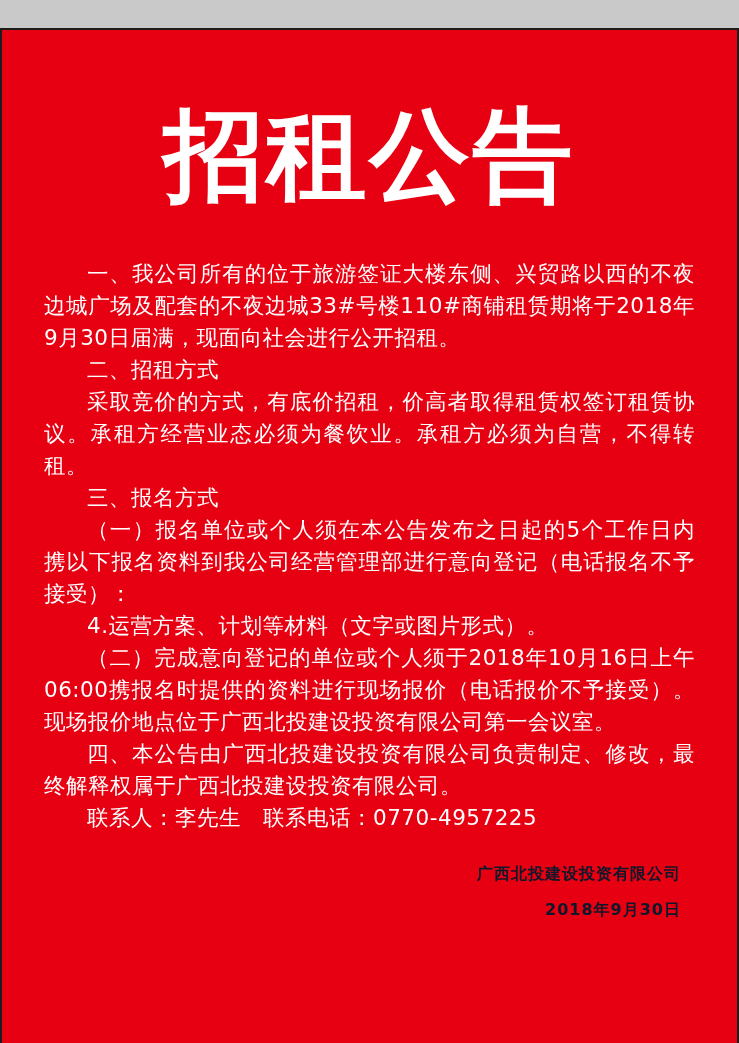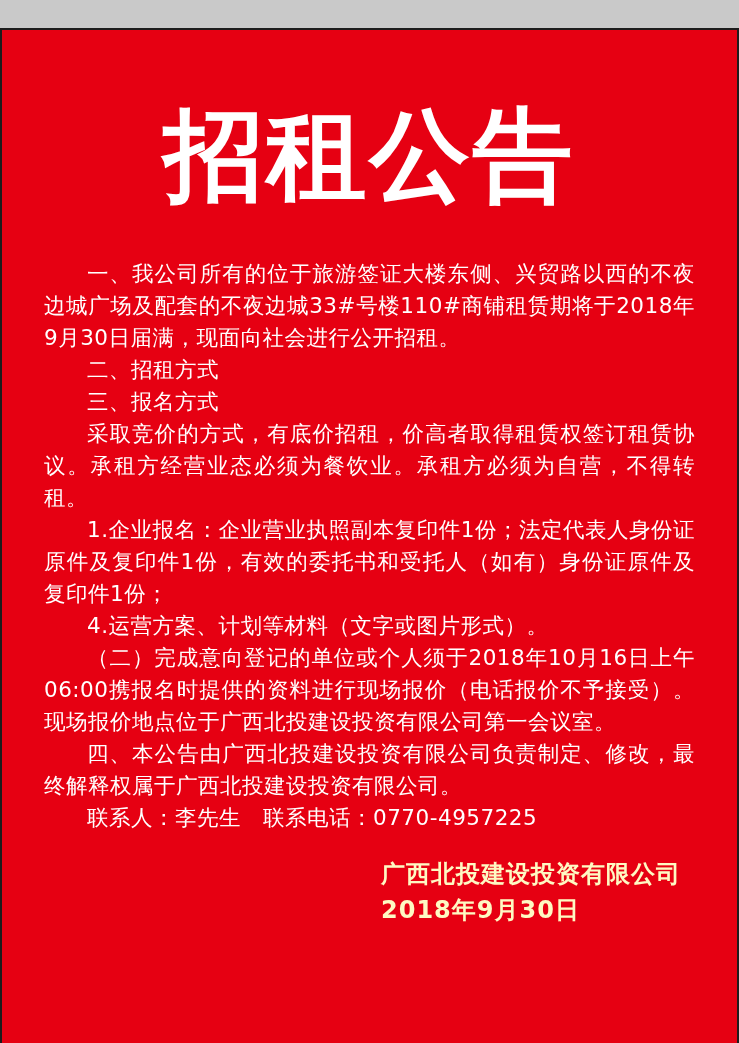--- a/index.html
+++ b/index.html
@@ -48,44 +48,44 @@
     letter-spacing: 0.5px;
   }
   .para {
     margin: 0;
     text-indent: 2em;
   }
   .signature {
     margin: 22px 56px 0 auto;
     width: max-content;
     max-width: 600px;
-    color: #fef9c3;
+    color: #0f172a;
     font-weight: bold;
-    font-size: 24px;
+    font-size: 16px;
     line-height: 36px;
-    text-align: left;
+    text-align: right;
     letter-spacing: 1px;
   }
   .sig-company {
     white-space: nowrap;
   }
 </style>
 </head>
 <body>
 
 <div class="poster">
 
   <h1 class="title">招租公告</h1>
 
   <div class="body-text">
     <p class="para">一、我公司所有的位于旅游签证大楼东侧、兴贸路以西的不夜边城广场及配套的不夜边城33#号楼110#商铺租赁期将于2018年9月30日届满，现面向社会进行公开招租。</p>
     <p class="para">二、招租方式</p>
+    <p class="para">采取竞价的方式，有底价招租，价高者取得租赁权签订租赁协议。承租方经营业态必须为餐饮业。承租方必须为自营，不得转租。</p>
     <p class="para">三、报名方式</p>
-    <p class="para">采取竞价的方式，有底价招租，价高者取得租赁权签订租赁协议。承租方经营业态必须为餐饮业。承租方必须为自营，不得转租。</p>
-    <p class="para">1.企业报名：企业营业执照副本复印件1份；法定代表人身份证原件及复印件1份，有效的委托书和受托人（如有）身份证原件及复印件1份；</p>
+    <p class="para">（一）报名单位或个人须在本公告发布之日起的5个工作日内携以下报名资料到我公司经营管理部进行意向登记（电话报名不予接受）：</p>
     <p class="para">4.运营方案、计划等材料（文字或图片形式）。</p>
     <p class="para">（二）完成意向登记的单位或个人须于2018年10月16日上午06:00携报名时提供的资料进行现场报价（电话报价不予接受）。现场报价地点位于广西北投建设投资有限公司第一会议室。</p>
     <p class="para">四、本公告由广西北投建设投资有限公司负责制定、修改，最终解释权属于广西北投建设投资有限公司。</p>
     <p class="para">联系人：李先生　联系电话：0770-4957225</p>
   </div>
 
   <div class="signature">
     <div class="sig-company">广西北投建设投资有限公司</div>
     <div class="sig-date">2018年9月30日</div>
   </div>

